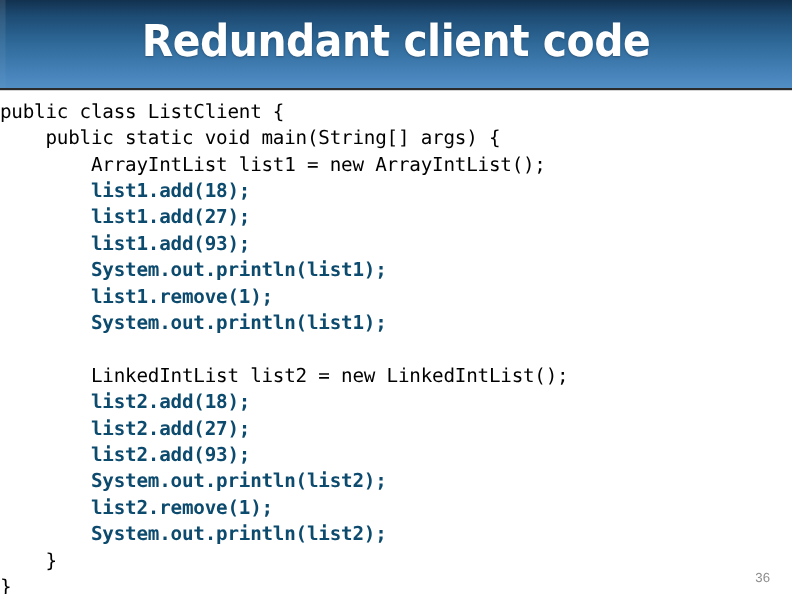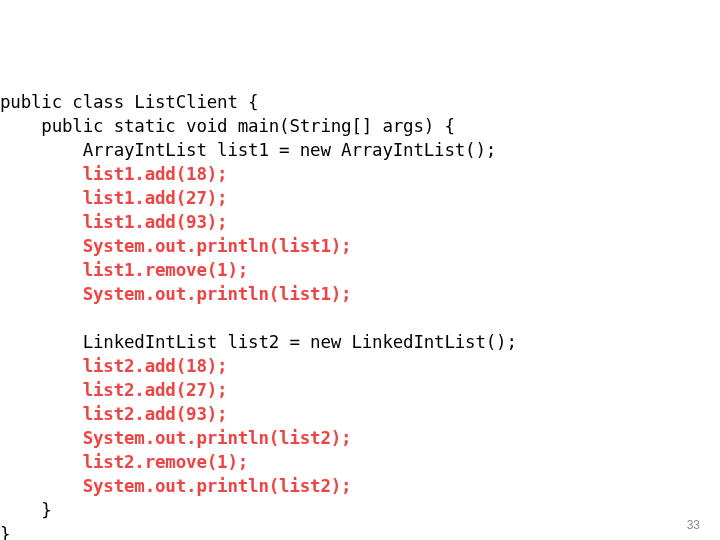--- a/index.html
+++ b/index.html
@@ -73,21 +73,21 @@
     white-space: pre;
   }
   .code-line {
     display: block;
     height: 24px;
     color: #000000;
     box-sizing: border-box;
     letter-spacing: -0.2px;
   }
   .code-line.hl {
-    color: #ef4444;
+    color: #0c4a6e;
     font-weight: bold;
   }
   .code-line.blank {
     color: transparent;
   }
 
   
   .page-number {
     position: absolute;
     right: 20px;
@@ -96,18 +96,21 @@
     font-family: "Liberation Sans", sans-serif;
     font-size: 12px;
     line-height: 14px;
   }
 </style>
 </head>
 <body>
 
 <div class="slide">
 
+  <div class="title-banner">
+    <div class="title-text">Redundant client code</div>
+  </div>
 
   <div class="code-body"><div class="code-line">public class ListClient {</div><div class="code-line">    public static void main(String[] args) {</div><div class="code-line">        ArrayIntList list1 = new ArrayIntList();</div><div class="code-line hl">        list1.add(18);</div><div class="code-line hl">        list1.add(27);</div><div class="code-line hl">        list1.add(93);</div><div class="code-line hl">        System.out.println(list1);</div><div class="code-line hl">        list1.remove(1);</div><div class="code-line hl">        System.out.println(list1);</div><div class="code-line blank">&nbsp;</div><div class="code-line">        LinkedIntList list2 = new LinkedIntList();</div><div class="code-line hl">        list2.add(18);</div><div class="code-line hl">        list2.add(27);</div><div class="code-line hl">        list2.add(93);</div><div class="code-line hl">        System.out.println(list2);</div><div class="code-line hl">        list2.remove(1);</div><div class="code-line hl">        System.out.println(list2);</div><div class="code-line">    }</div><div class="code-line">}</div></div>
 
-  <div class="page-number">33</div>
+  <div class="page-number">36</div>
 
 </div>
 
 </body></html>

